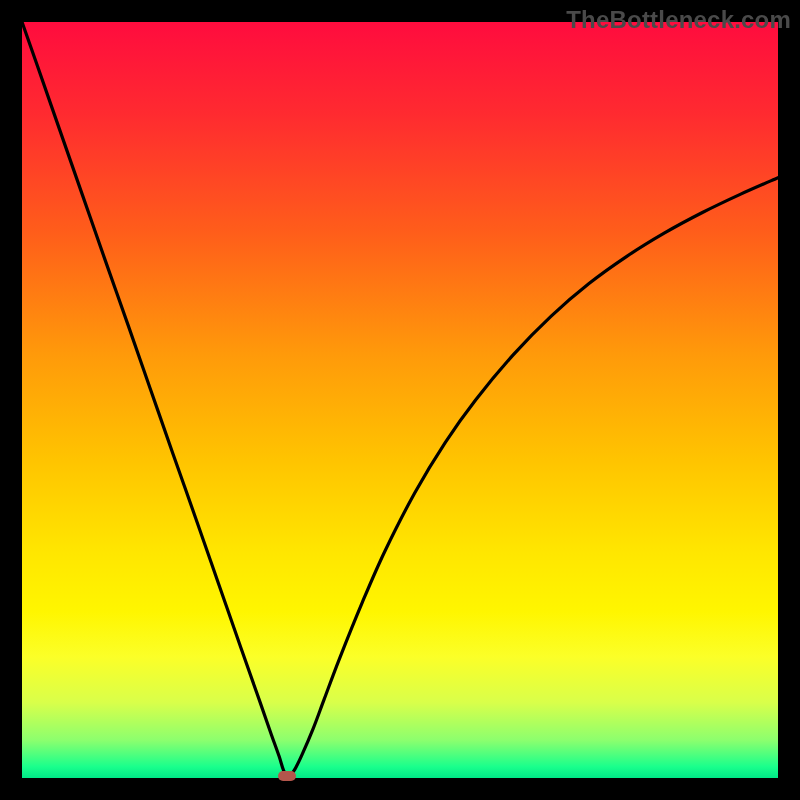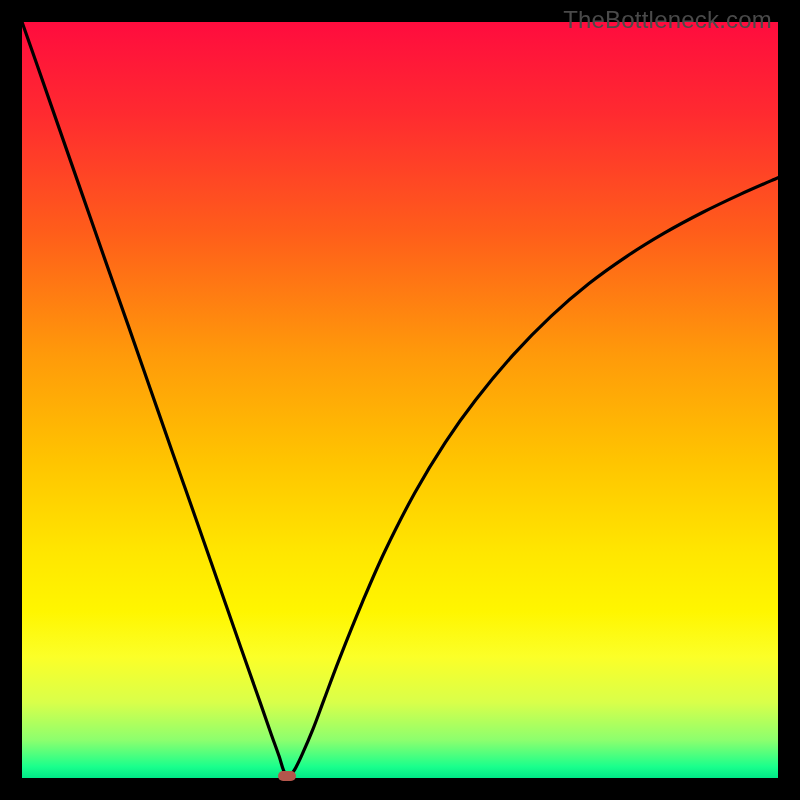--- a/index.html
+++ b/index.html
@@ -22,24 +22,24 @@
   .plot-area {
     position: absolute;
     left: 0;
     top: 0;
     width: 756px;
     height: 756px;
   }
   .watermark {
     position: absolute;
     top: 6px;
-    right: 28px;
+    right: 9px;
     color: #4a4a4a;
     font-size: 24px;
-    font-weight: 400;
+    font-weight: 700;
     letter-spacing: 0.2px;
     font-family: Arial, Helvetica, sans-serif;
   }
   .marker {
     position: absolute;
     width: 18px;
     height: 10px;
     border-radius: 5px;
     transform: translate(-50%, -50%);
   }

